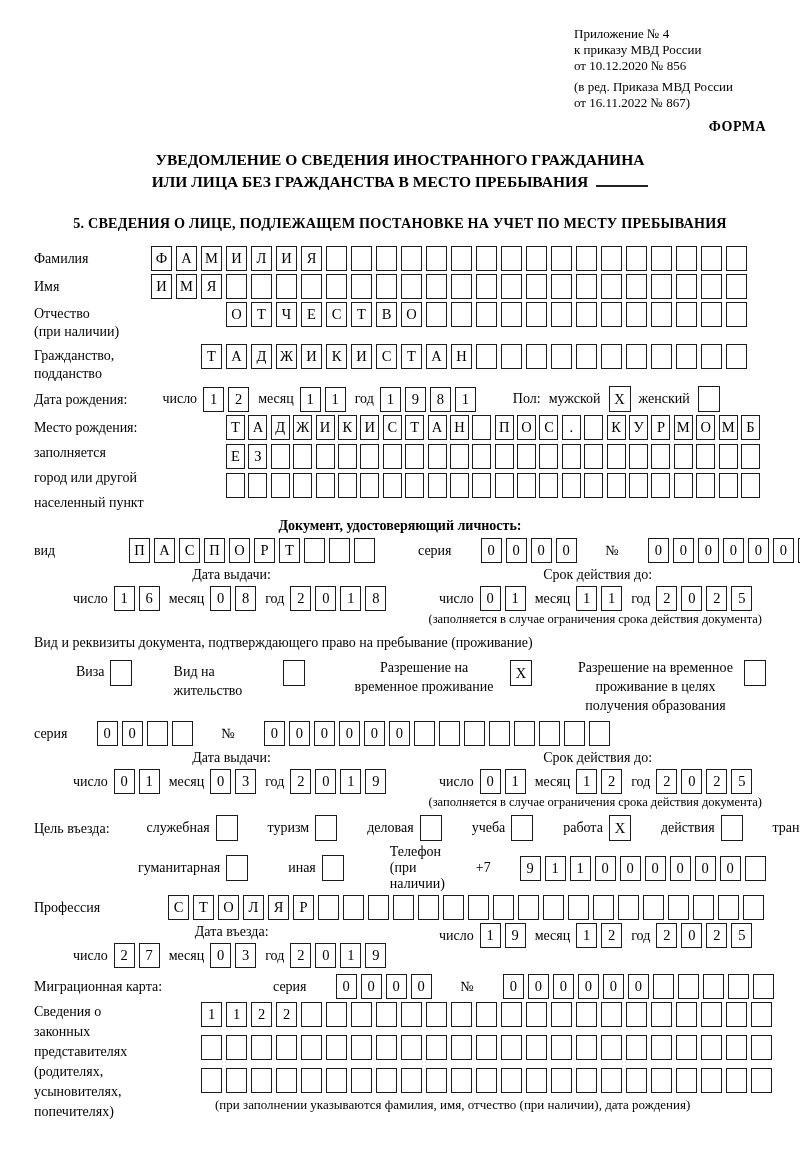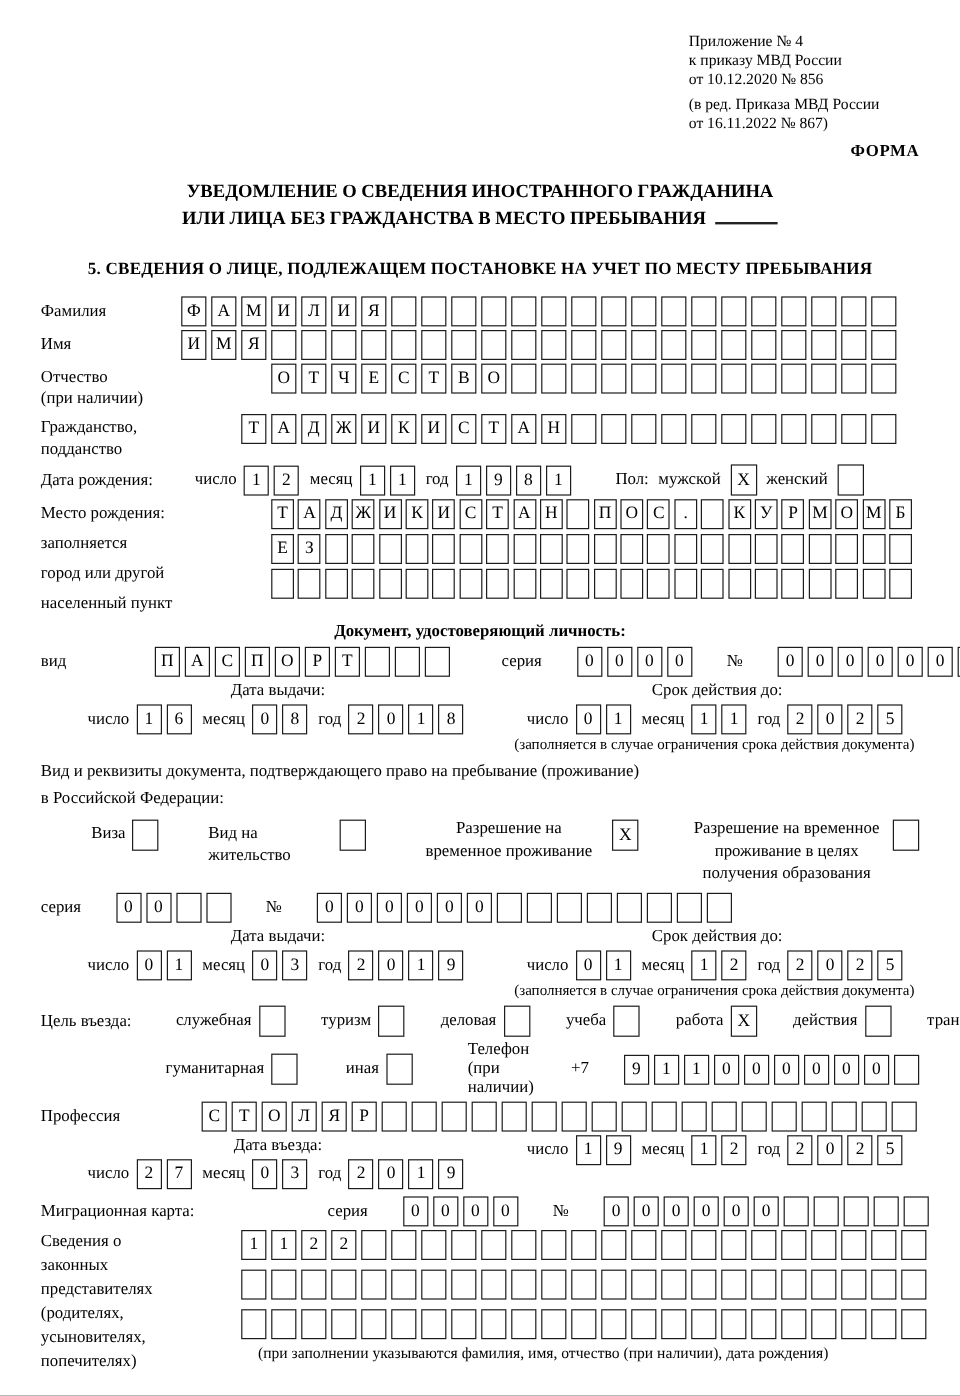--- a/index.html
+++ b/index.html
@@ -420,21 +420,20 @@
               <span class="cell">0</span>
               <span class="cell">2</span>
               <span class="cell">5</span>
             </span>
         </div>
       </div>
     </div>
     <div class="note">(заполняется в случае ограничения срока действия документа)</div>
 
     <div class="res-lines">Вид и реквизиты документа, подтверждающего право на пребывание (проживание)</div>
-    <div class="res-lines">в Российской Федерации:</div>
     <div class="resopts">
       <span class="olabel lbl-visa">Виза</span>
       <span class="checkbox cb-top"></span>
       <span class="olabel lbl-vnj">Вид на жительство</span>
       <span class="checkbox cb-top"></span>
       <span class="olabel lbl-rvp">Разрешение на временное проживание</span>
       <span class="checkbox cb-top">X</span>
       <span class="olabel lbl-rvpo">Разрешение на временное проживание в целях получения образования</span>
       <span class="checkbox cb-top"></span>
     </div>

